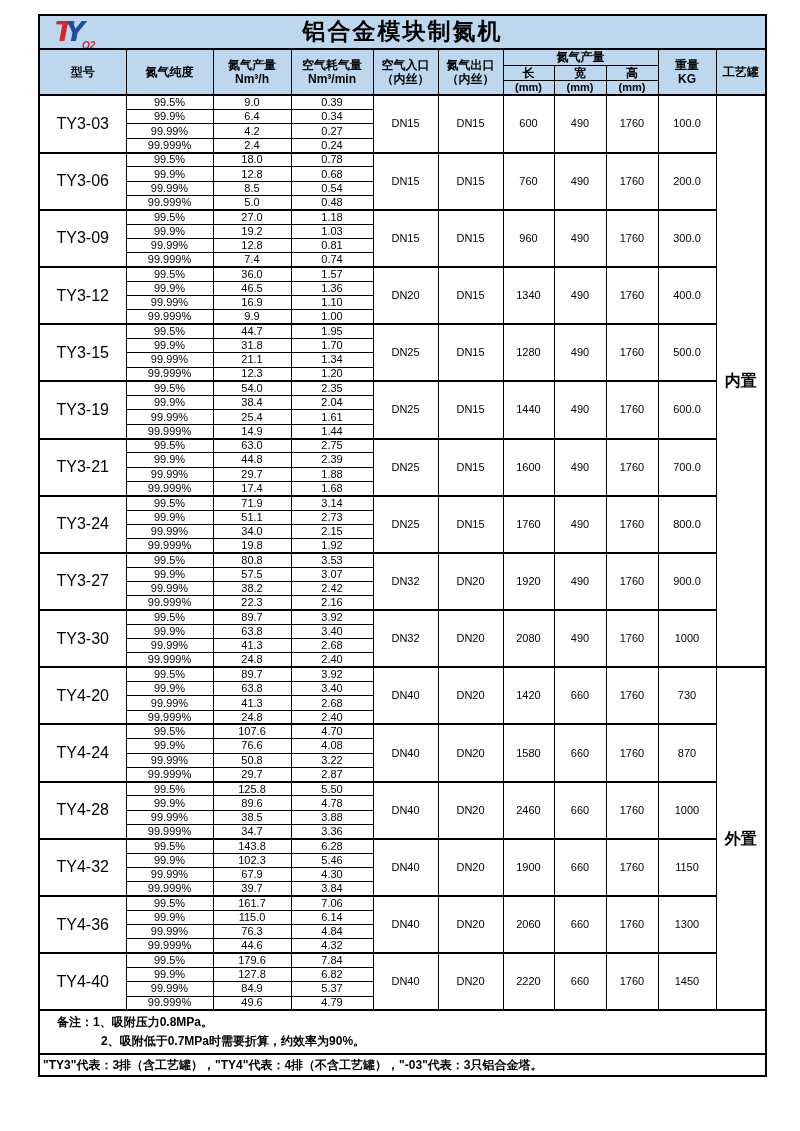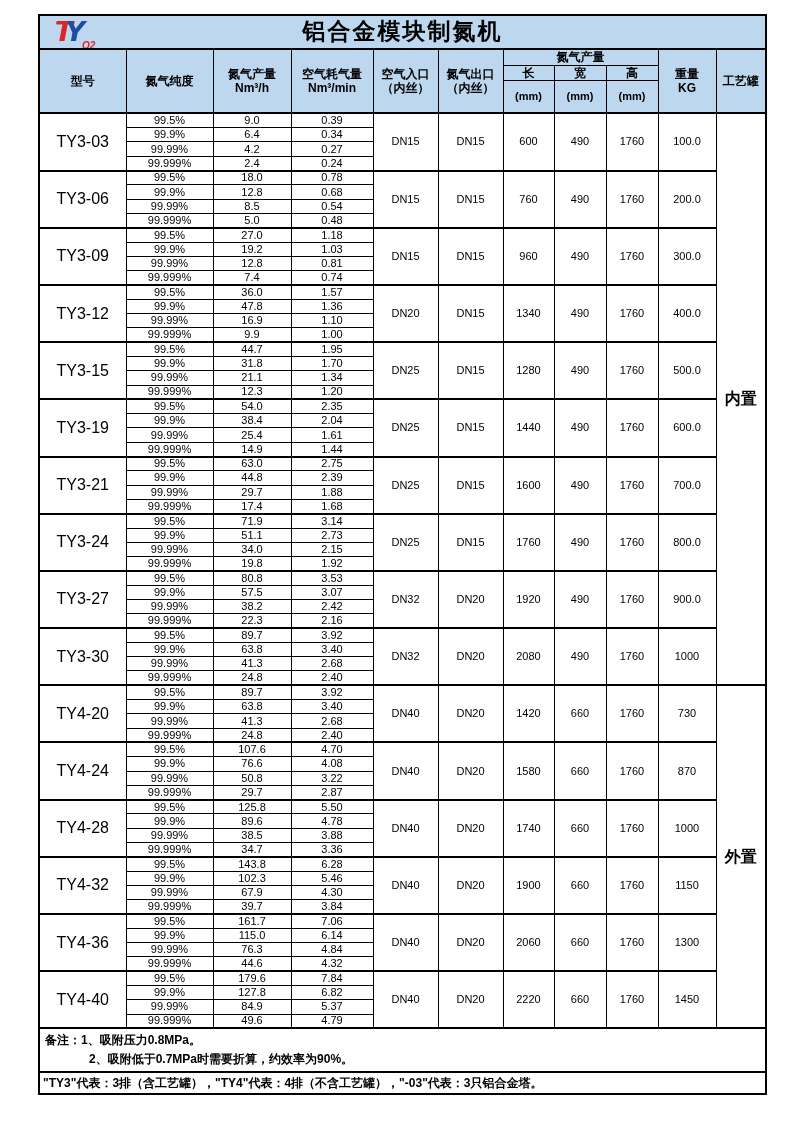--- a/index.html
+++ b/index.html
@@ -33,34 +33,34 @@
     font-style:italic; font-weight:bold; user-select:none;
   }
   .logo-t { color:#D9262C; font-size:29px; font-weight:900; margin-right:-7px; text-shadow:1px 0 #D9262C; }
   .logo-y { color:#1D4FA1; font-size:29px; font-weight:900; text-shadow:1px 0 #1D4FA1; }
   .logo-sub { color:#D9262C; font-size:10px; font-weight:bold; vertical-align:-8px; margin-left:-2px; }
 
   
   thead td { background:#BDD7EE; font-weight:bold; font-size:12px; line-height:1.2; }
   tr.h1 td.dims-cell { height:16px; font-size:12px; }
   tr.h2 td { height:15px; font-size:12px; }
-  tr.h3 td { height:33px; font-size:11px; }
+  tr.h3 td { height:15px; font-size:11px; }
 
   
   tbody tr.data-row { height:14.3px; }
   tbody td { font-size:11px; line-height:1; background:#fff; }
   tbody td.model { font-size:16px; }
   tbody td.tank  { font-size:16px; font-weight:bold; }
   tr.group-start td { border-top:2px solid #000; }
 
   
   tr.notes-row td {
     border-top:2px solid #000; border-bottom:2px solid #000;
     text-align:left; font-size:12px; font-weight:bold;
-    height:42px; padding:2px 5px; line-height:1.55; background:#fff;
+    height:42px; padding:2px 17px; line-height:1.55; background:#fff;
     white-space:normal;
   }
   tr.notes-row .note-line2 { padding-left:44px; }
   tr.footer-row td {
     text-align:left; font-size:12px; font-weight:bold;
     height:22px; padding:2px 3px; background:#fff; white-space:normal;
   }
 </style>
 </head>
 <body>
@@ -214,21 +214,21 @@
           <td>1.57</td>
           <td rowspan="4">DN20</td>
           <td rowspan="4">DN15</td>
           <td rowspan="4">1340</td>
           <td rowspan="4">490</td>
           <td rowspan="4">1760</td>
           <td rowspan="4">400.0</td>
         </tr>
         <tr class="data-row">
           <td>99.9%</td>
-          <td>47.8</td>
+          <td>46.5</td>
           <td>1.36</td>
         </tr>
         <tr class="data-row">
           <td>99.99%</td>
           <td>16.9</td>
           <td>1.10</td>
         </tr>
         <tr class="data-row">
           <td>99.999%</td>
           <td>9.9</td>
@@ -451,21 +451,21 @@
           <td>29.7</td>
           <td>2.87</td>
         </tr>
         <tr class="data-row group-start">
           <td rowspan="4" class="model">TY4-28</td>
           <td>99.5%</td>
           <td>125.8</td>
           <td>5.50</td>
           <td rowspan="4">DN40</td>
           <td rowspan="4">DN20</td>
-          <td rowspan="4">1740</td>
+          <td rowspan="4">2460</td>
           <td rowspan="4">660</td>
           <td rowspan="4">1760</td>
           <td rowspan="4">1000</td>
         </tr>
         <tr class="data-row">
           <td>99.9%</td>
           <td>89.6</td>
           <td>4.78</td>
         </tr>
         <tr class="data-row">

